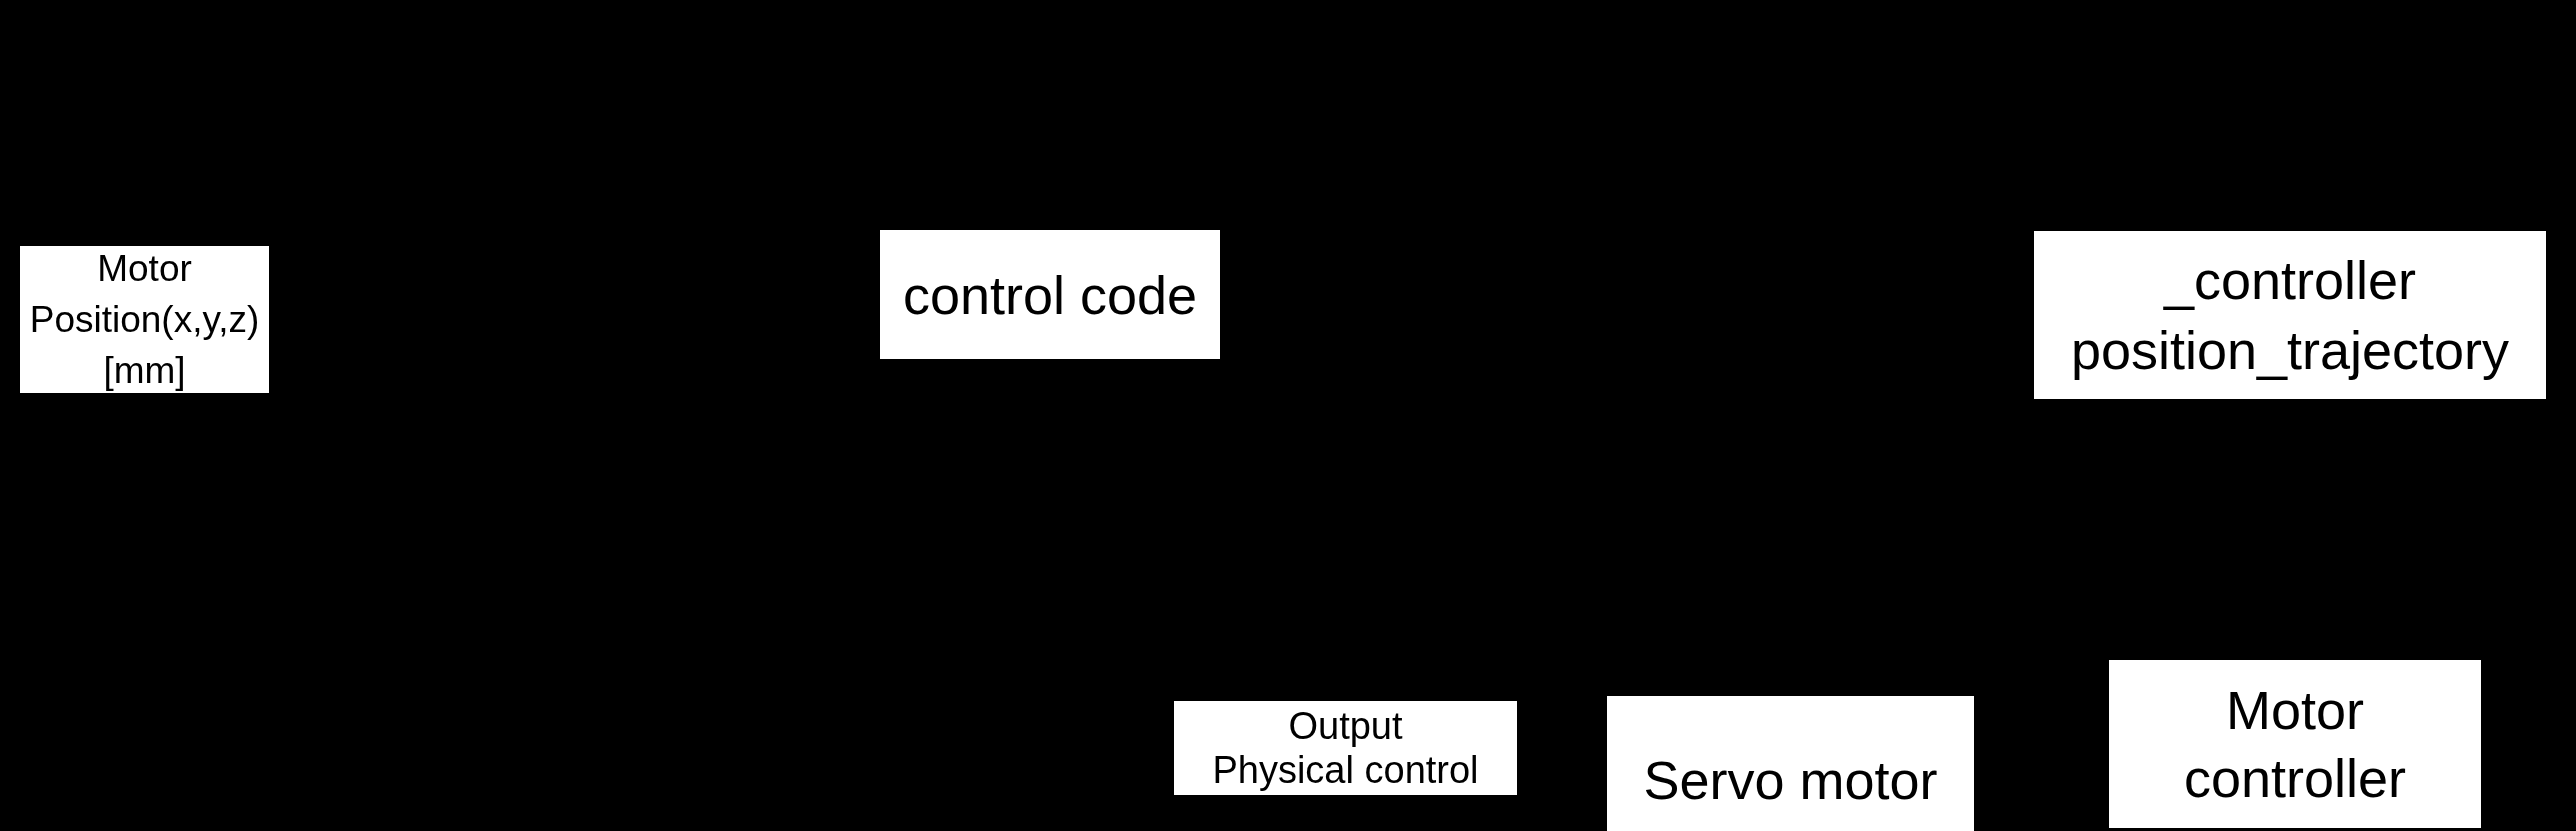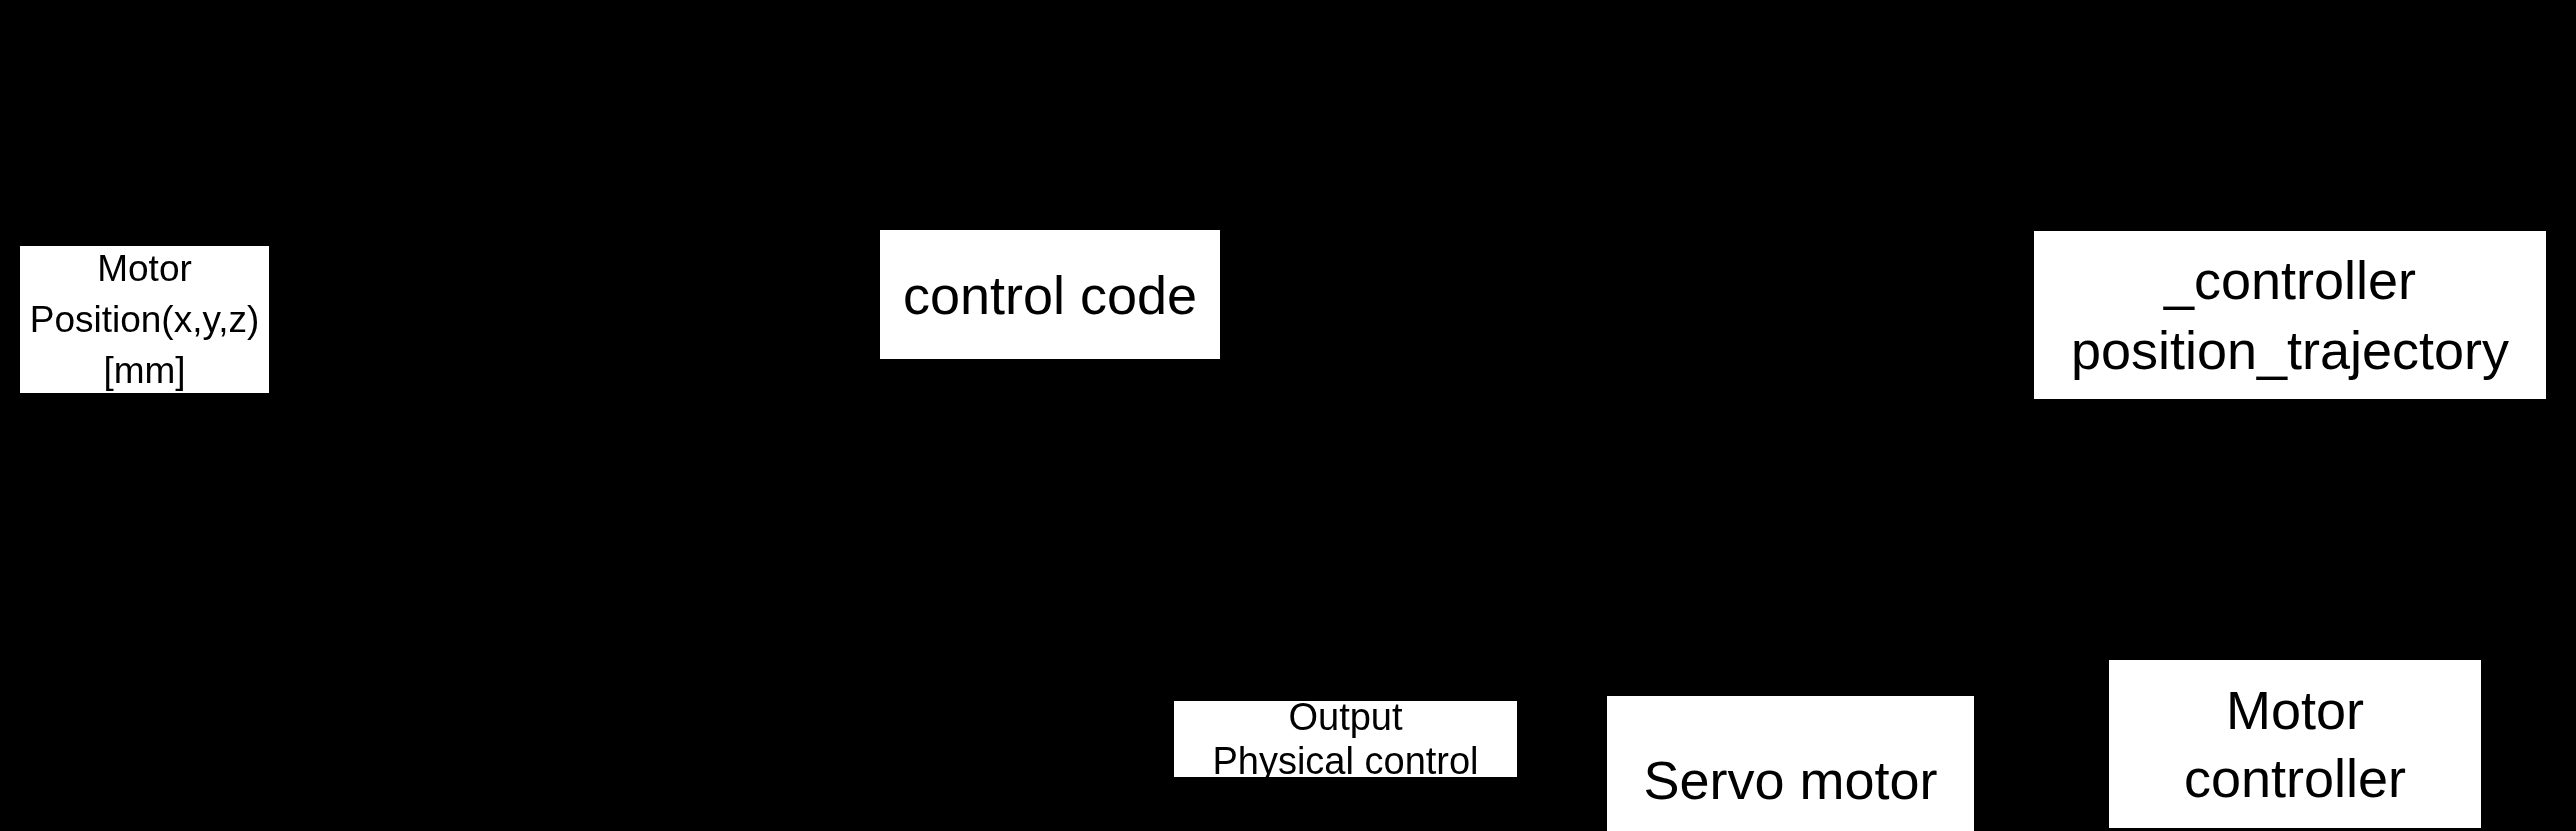--- a/index.html
+++ b/index.html
@@ -51,21 +51,21 @@
     font-size: 54px;
     margin-left: 47px;
   }
   .node--pos-traj {
     left: 2034px; top: 231px; width: 512px; height: 168px;
     font-size: 54px; line-height: 70px;
   }
 
   
   .node--output {
-    left: 1174px; top: 701px; width: 343px; height: 76px;
+    left: 1174px; top: 701px; width: 343px; height: 94px;
     font-size: 38px; line-height: 44px;
   }
   .node--servo {
     left: 1607px; top: 696px; width: 367px; height: 168px;
     font-size: 54px;
   }
   .node--motor-ctrl {
     left: 2109px; top: 660px; width: 372px; height: 168px;
     font-size: 54px; line-height: 68px;
   }

